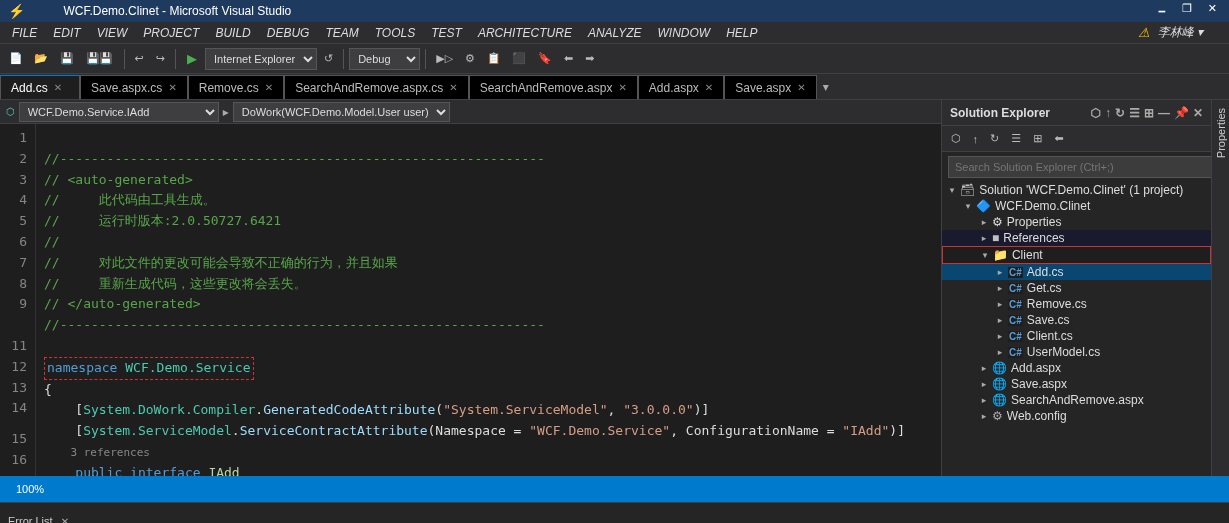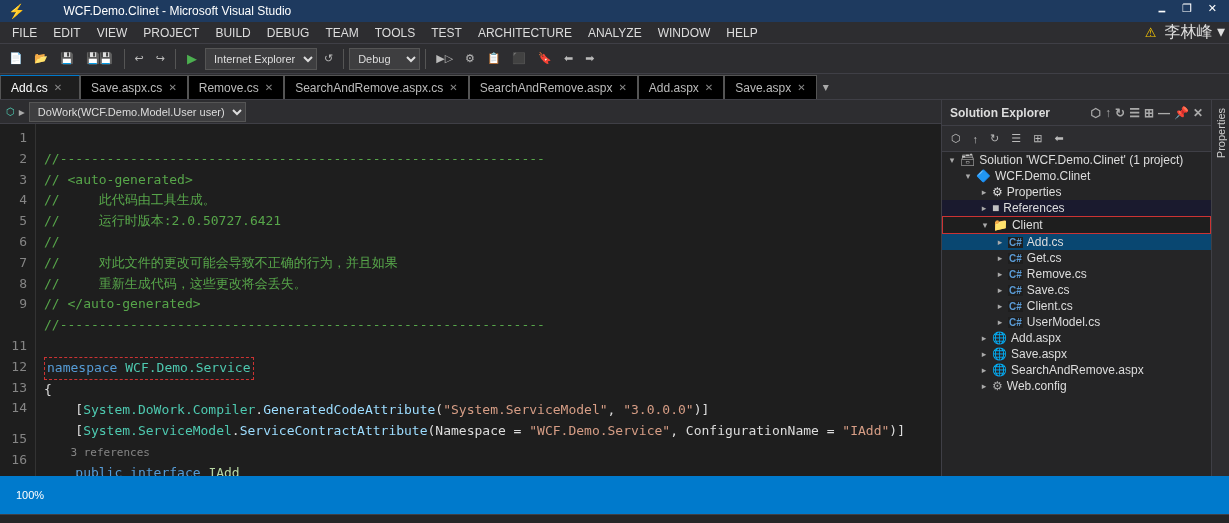--- a/index.html
+++ b/index.html
@@ -21,29 +21,30 @@
     #title-bar .title-controls span { cursor: pointer; padding: 0 4px; }
 
     
     #menu-bar {
       background: #2d2d30;
       height: 22px;
       display: flex;
       align-items: center;
       padding: 0 4px;
       border-bottom: 1px solid #3f3f46;
+      font-style: italic;
     }
     #menu-bar .menu-item {
       padding: 2px 8px;
       color: #ddd;
       font-size: 12px;
       cursor: pointer;
     }
     #menu-bar .warning-icon { margin-left: auto; color: #ffcc00; margin-right: 8px; font-size: 13px; }
-    #menu-bar .user-name { color: #ddd; font-size: 16px; margin-right: 0; }
+    #menu-bar .user-name { color: #ddd; font-size: 12px; margin-right: 22px; }
 
     
     #toolbar {
       background: #2d2d30;
       height: 30px;
       display: flex;
       align-items: center;
       padding: 0 4px;
       gap: 2px;
       border-bottom: 1px solid #3f3f46;
@@ -267,21 +268,21 @@
       transform: rotate(180deg);
       color: #ccc;
       font-size: 11px;
       padding: 8px 2px;
       cursor: pointer;
     }
 
     
     #status-bar {
       background: #007acc;
-      height: 38px;
+      height: 26px;
       display: flex;
       align-items: center;
       padding: 0 8px;
       font-size: 11px;
       color: white;
     }
     #status-bar .status-item { padding: 0 8px; }
 
     
     #bottom-panel {
@@ -406,20 +407,23 @@
   </div>
   <span class="tab-overflow">▾</span>
 </div>
 
 <div id="main-area" style="height: calc(100vh - 22px - 22px - 30px - 26px - 22px - 25px); min-height: 300px;">
 
   <div id="editor-area">
 
     <div id="editor-nav">
       <span style="color:#4ec9b0; font-size:10px;">⬡</span>
+      <select class="nav-dropdown">
+        <option>WCF.Demo.Service.IAdd</option>
+      </select>
       <span style="color:#aaa;">▸</span>
       <select class="nav-dropdown">
         <option>DoWork(WCF.Demo.Model.User user)</option>
       </select>
     </div>
 
     <div id="code-container">
       <div id="line-numbers">
         <div>1</div>
         <div>2</div>
@@ -485,20 +489,21 @@
 
     <div id="se-toolbar">
       <button class="toolbar-btn">⬡</button>
       <button class="toolbar-btn">↑</button>
       <button class="toolbar-btn">↻</button>
       <button class="toolbar-btn">☰</button>
       <button class="toolbar-btn">⊞</button>
       <button class="toolbar-btn">⬅</button>
     </div>
 
+    <input type="text" id="se-search" placeholder="Search Solution Explorer (Ctrl+;)" style="">
 
     <div id="se-tree">
 
       <div class="tree-item" style="padding-left:4px;">
         <span class="tree-arrow">▾</span>
         <span class="tree-icon icon-solution">🗃</span>
         <span>Solution 'WCF.Demo.Clinet' (1 project)</span>
       </div>
 
       <div class="tree-item" style="padding-left:20px;">

